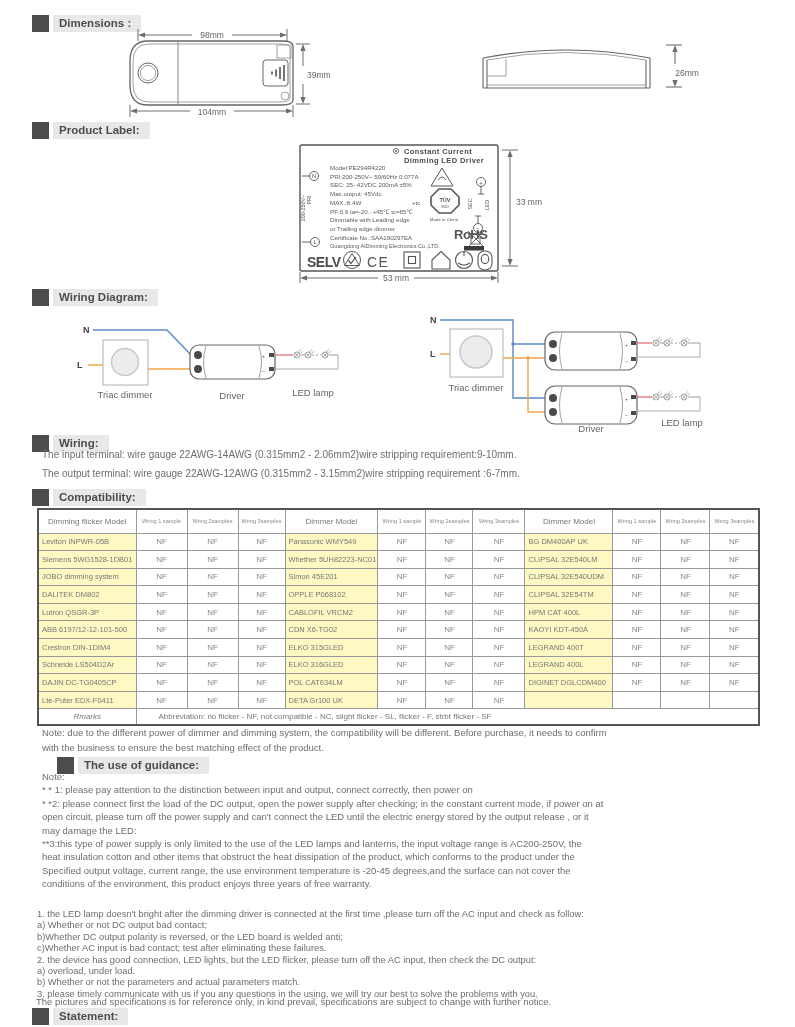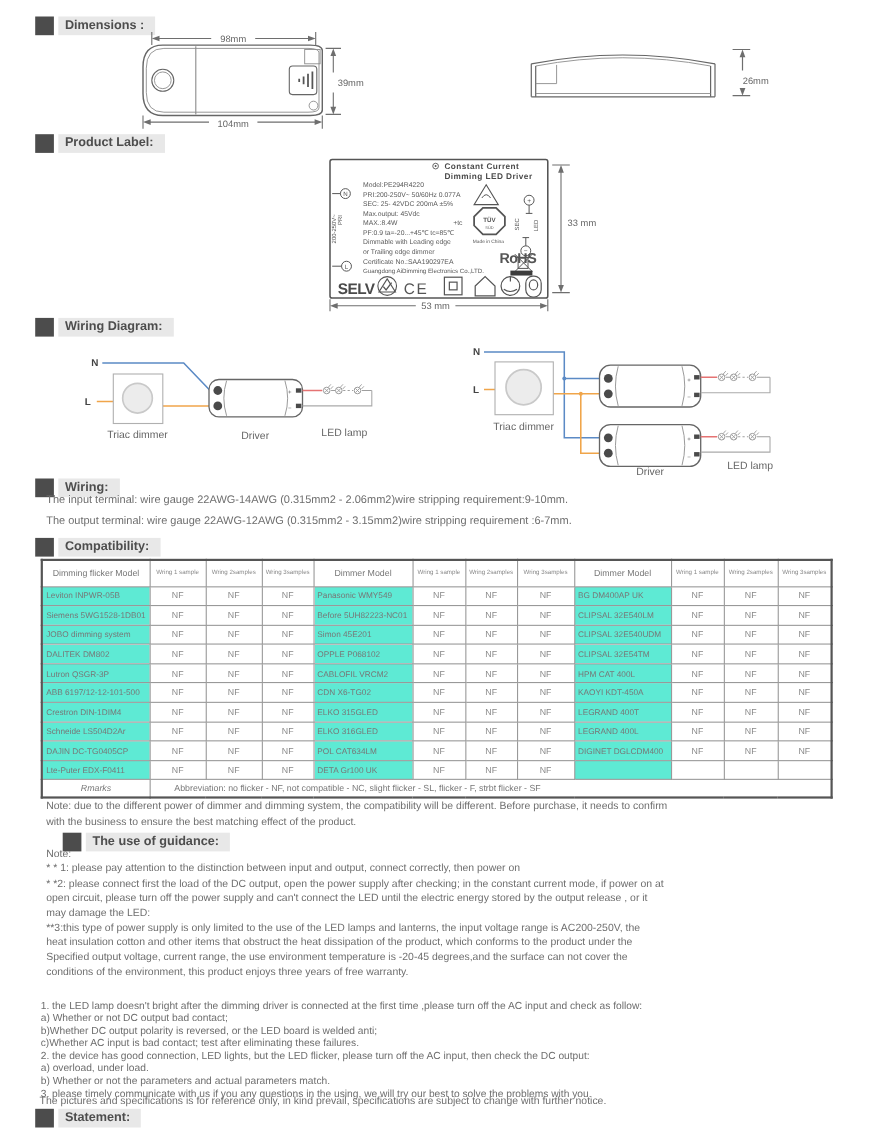--- a/index.html
+++ b/index.html
@@ -16,21 +16,21 @@
   
   .compat{position:absolute;left:37px;top:496px;border-collapse:collapse;table-layout:fixed;
           border:2px solid #555;}
   .compat th,.compat td{border:1px solid #999;overflow:hidden;white-space:nowrap;}
   .compat thead tr{height:24px;}
   .compat tbody tr{height:17.6px;}
   .compat tr.remarks{height:16px;}
   .compat th{font-weight:normal;background:#fff;}
   .compat th.model-h{font-size:8px;color:#777;}
   .compat th.wire-h{font-size:5.6px;color:#888;}
-  .compat td.model{font-size:7.5px;background:#5eead4;text-align:left;padding-left:3px;color:#777;}
+  .compat td.model{font-size:7.5px;background:#fef9c3;text-align:left;padding-left:3px;color:#777;}
   .compat td.nf{font-size:8px;text-align:center;color:#888;}
   .compat td.rlabel{font-size:8px;text-align:center;color:#777;font-style:italic;}
   .compat td.rtext{font-size:8px;text-align:left;padding-left:22px;color:#777;}
   .statement-text{font-size:9.5px;color:#6e6e6e;white-space:nowrap;}
   .page-bottom-line{position:absolute;left:0;top:1021px;width:795px;height:2px;background:#9fb0b6;}
   svg text{font-family:"Liberation Sans",sans-serif;}
 </style>
 </head>
 <body>
 
@@ -382,21 +382,21 @@
           <td class="model">BG DM400AP UK</td>
           <td class="nf">NF</td>
           <td class="nf">NF</td>
           <td class="nf">NF</td>
         </tr>
         <tr>
           <td class="model">Siemens  5WG1528-1DB01</td>
           <td class="nf">NF</td>
           <td class="nf">NF</td>
           <td class="nf">NF</td>
-          <td class="model">Before  5UH82223-NC01</td>
+          <td class="model">Whether  5UH82223-NC01</td>
           <td class="nf">NF</td>
           <td class="nf">NF</td>
           <td class="nf">NF</td>
           <td class="model">CLIPSAL 32E540LM</td>
           <td class="nf">NF</td>
           <td class="nf">NF</td>
           <td class="nf">NF</td>
         </tr>
         <tr>
           <td class="model">JOBO dimming system</td>

